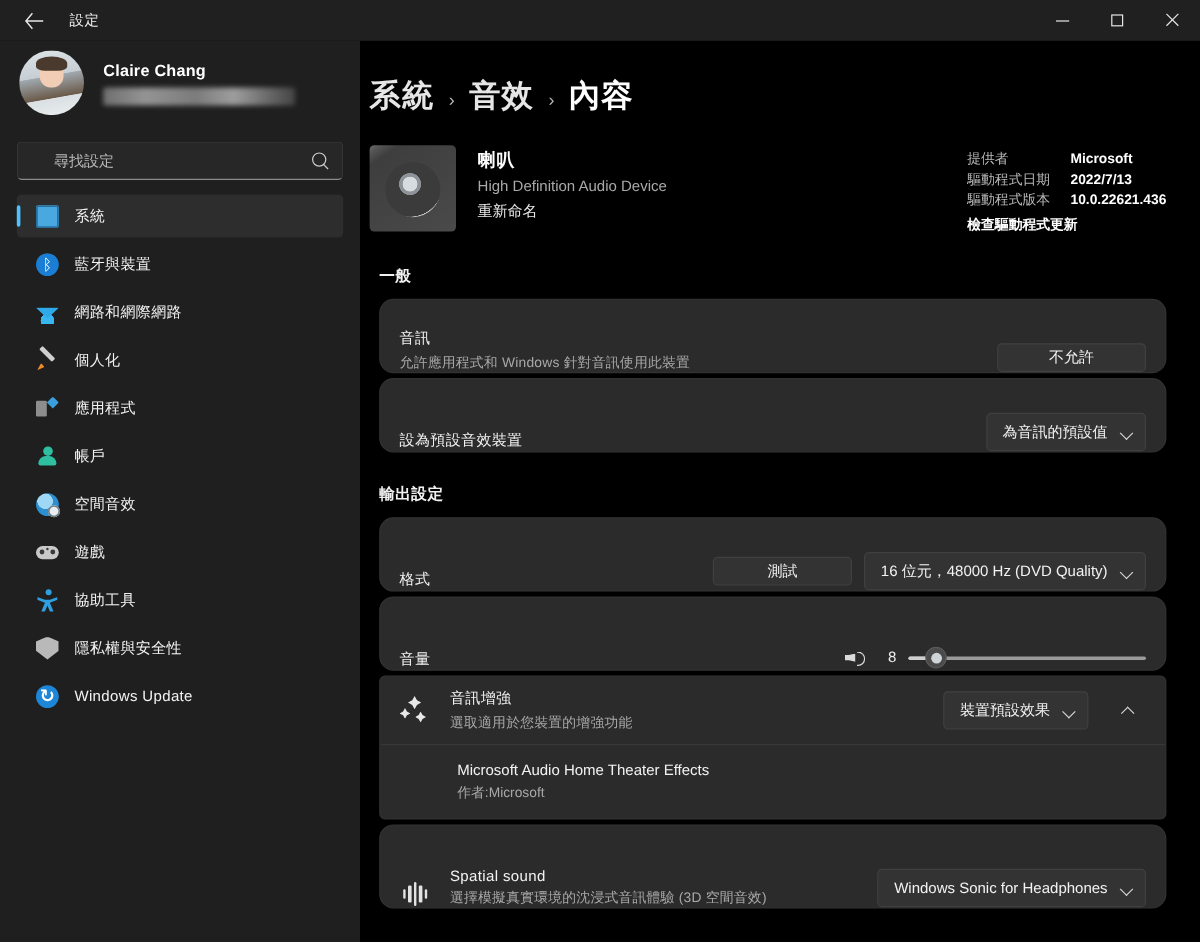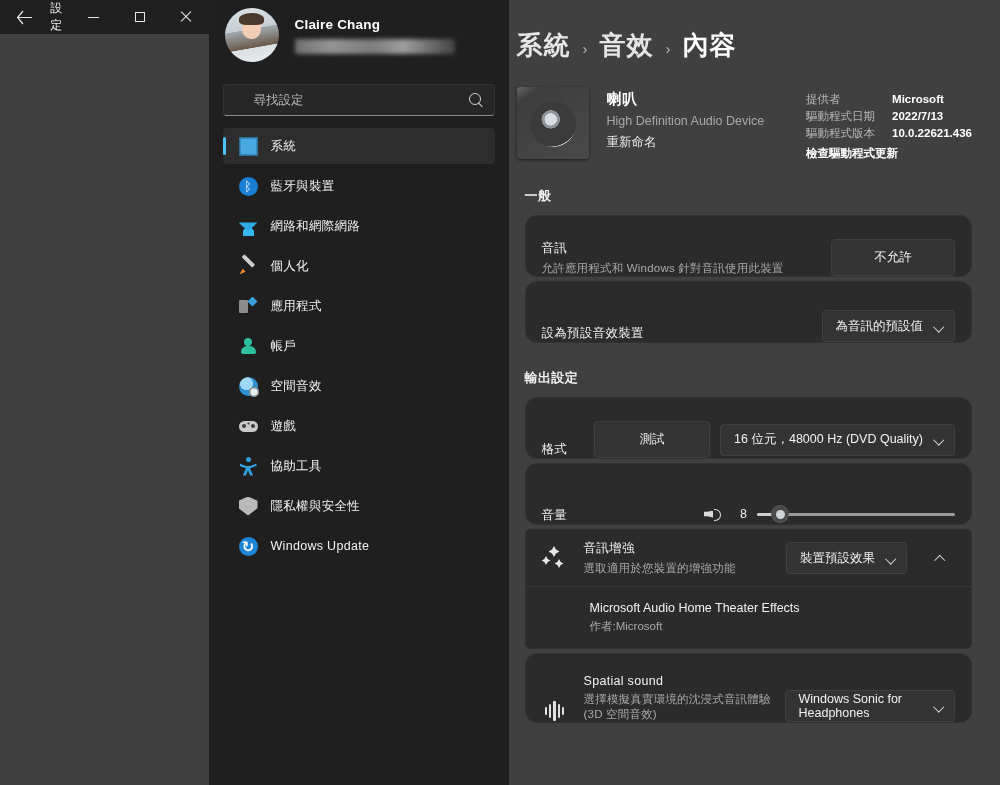--- a/index.html
+++ b/index.html
@@ -3,21 +3,21 @@
 <meta charset="utf-8">
 <style>
   * { box-sizing: border-box; margin: 0; padding: 0; }
   html, body {
     width: 1000px; height: 785px;
     background: #1f1f1f;
     font-family: "Liberation Sans", "DejaVu Sans", sans-serif;
     overflow: hidden;
     color: #ffffff;
   }
-  .window { position: relative; width: 1000px; height: 785px; background: #404040; display: flex; flex-direction: row; }
+  .window { position: relative; width: 1000px; height: 785px; background: #000000; display: flex; flex-direction: column; }
 
   
   .titlebar { height: 34px; display: flex; align-items: center; flex: 0 0 34px; background: #202020; }
   .back-btn {
     width: 40px; height: 30px; margin-left: 8px;
     display: flex; align-items: center; justify-content: center;
     border-radius: 4px; cursor: pointer;
   }
   .title-text { font-size: 12px; color: #f0f0f0; margin-left: 10px; letter-spacing: .5px; }
   .win-controls { margin-left: auto; display: flex; height: 34px; }
@@ -189,21 +189,21 @@
     margin: 0 0 4px 8px; display: flex; align-items: flex-end;
     padding: 0 16px; min-height: 62px;
   }
   .card-label { font-size: 12.5px; color: #f2f2f2; letter-spacing: .3px; }
   .card-desc { font-size: 11.5px; color: #a8a8a8; margin-top: 4px; letter-spacing: .2px; }
   .card-right { margin-left: auto; display: flex; align-items: center; gap: 10px; }
 
   .btn {
     background: #333333; border: 1px solid #404040; border-radius: 4px;
     color: #f2f2f2; font-size: 12.5px; font-family: Liberation Sans, sans-serif;
-    height: 37px; padding: 0 22px; cursor: pointer; display: flex; align-items: center; justify-content: center;
+    height: 24px; padding: 0 22px; cursor: pointer; display: flex; align-items: center; justify-content: center;
   }
   .btn.wide { min-width: 124px; }
   .btn.test { min-width: 116px; }
   .dropdown {
     background: #333333; border: 1px solid #404040; border-radius: 4px;
     color: #f2f2f2; font-size: 12.5px; height: 32px;
     padding: 0 10px 0 13px; cursor: pointer; display: flex; align-items: center; gap: 12px;
   }
   .chev { width: 9px; height: 9px; position: relative; flex: 0 0 9px; }
   .chev::after {

